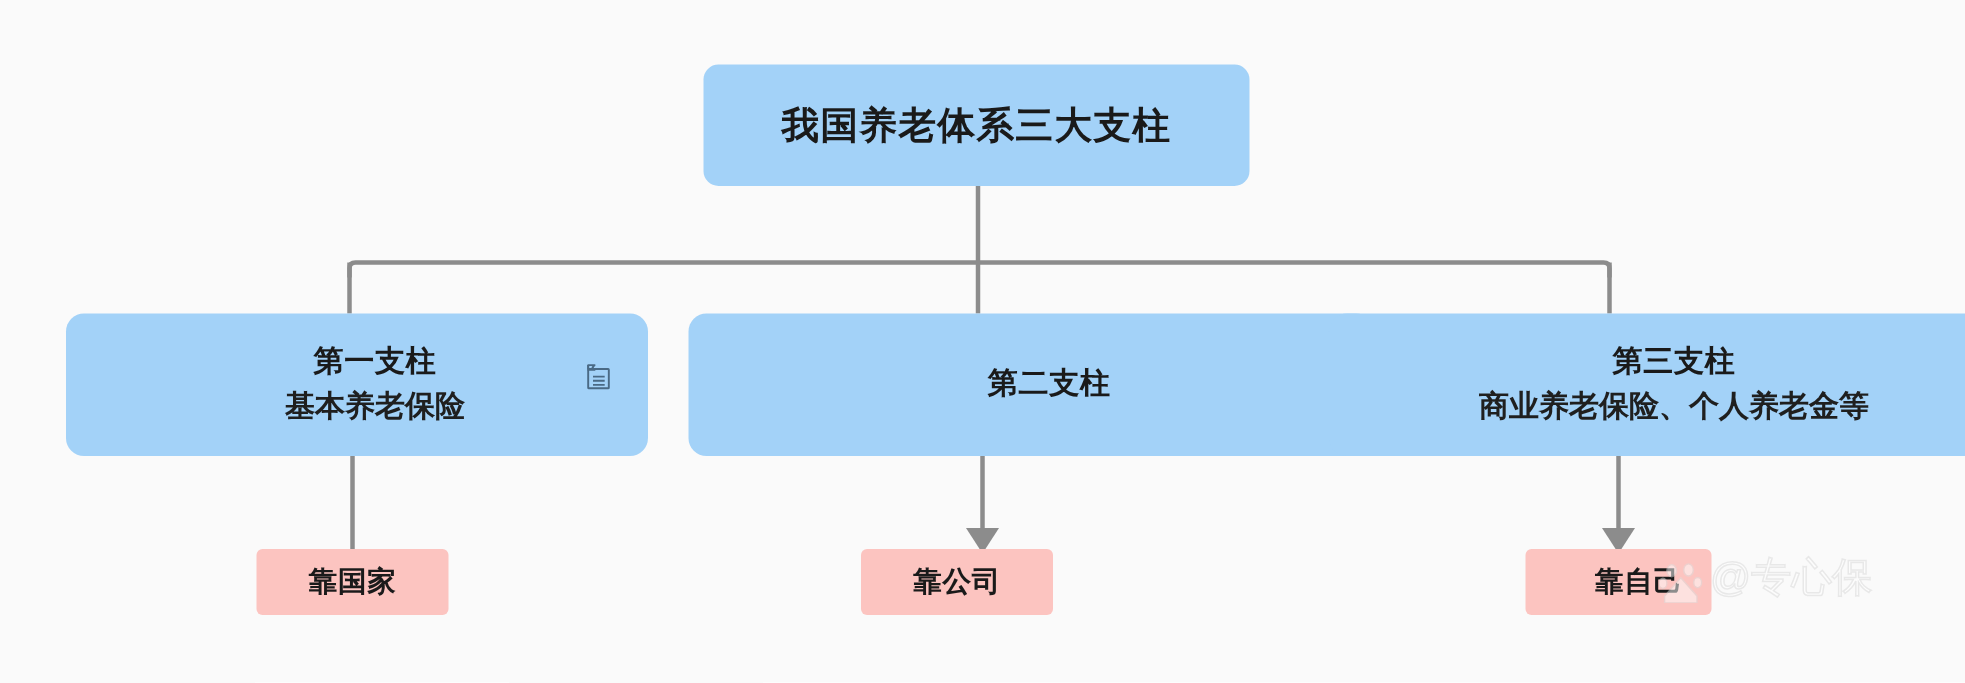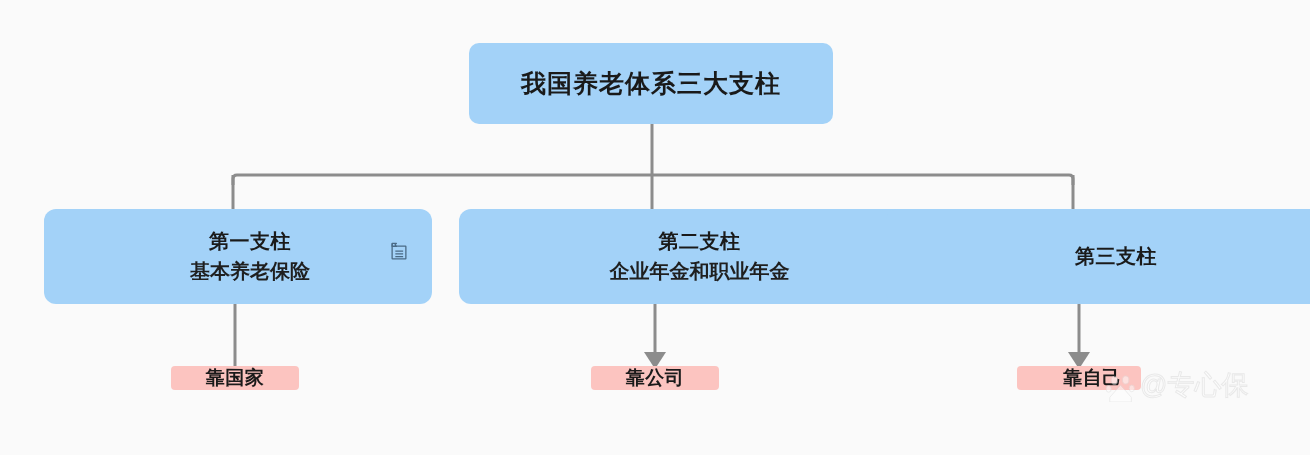--- a/index.html
+++ b/index.html
@@ -75,30 +75,30 @@
   }
 
   .pillar-1 { left: 44px;  width: 388px; }
   .pillar-2 { left: 459px; width: 457px; }
   .pillar-3 { left: 886px; width: 436px; }
 
   .node-leaf {
     background: #fcc4c0;
     border-radius: 4px;
     top: 366px;
-    height: 24px;
+    height: 44px;
   }
   .node-leaf .title {
     font-size: 19px;
     font-weight: bold;
     color: #1a1a1a;
     letter-spacing: 0.5px;
   }
   .leaf-1 { left: 171px;  width: 128px; }
-  .leaf-2 { left: 591px;  width: 128px; }
+  .leaf-2 { left: 574px;  width: 128px; }
   .leaf-3 { left: 1017px; width: 124px; padding-left: 27px; }
 
   
   .note-icon {
     position: absolute;
     right: 22px;
     top: 32px;
     width: 22px;
     height: 22px;
   }
@@ -166,25 +166,25 @@
     <svg class="note-icon" viewBox="0 0 24 24" xmlns="http://www.w3.org/2000/svg">
       <rect x="4.5" y="5.5" width="15" height="14" rx="0.5" fill="none" stroke="#4a6a85" stroke-width="1.4"></rect>
       <path d="M 4.5,5.5 L 4.5,2.6" fill="none" stroke="#4a6a85" stroke-width="1.4"></path>
       <path d="M 4.5,2.6 L 9.2,2.6 L 7.6,4.3 L 9.2,6.0 L 4.5,6.0 Z" fill="none" stroke="#4a6a85" stroke-width="1.3" stroke-linejoin="round"></path>
       <path d="M 8,11 L 16.5,11 M 8,14 L 16.5,14 M 8,17 L 16.5,17" fill="none" stroke="#4a6a85" stroke-width="1.3"></path>
     </svg>
   </div>
 
   <div class="node node-pillar pillar-2">
     <span class="title">第二支柱</span>
-    <span class="subtitle">企业年金和职业年金</span>
   </div>
 
   <div class="node node-pillar pillar-3">
     <span class="title">第三支柱</span>
+    <span class="subtitle">商业养老保险、个人养老金等</span>
   </div>
 
   <div class="node node-leaf leaf-1">
     <span class="title">靠国家</span>
   </div>
   <div class="node node-leaf leaf-2">
     <span class="title">靠公司</span>
   </div>
   <div class="node node-leaf leaf-3">
     <span class="title">靠自己</span>

